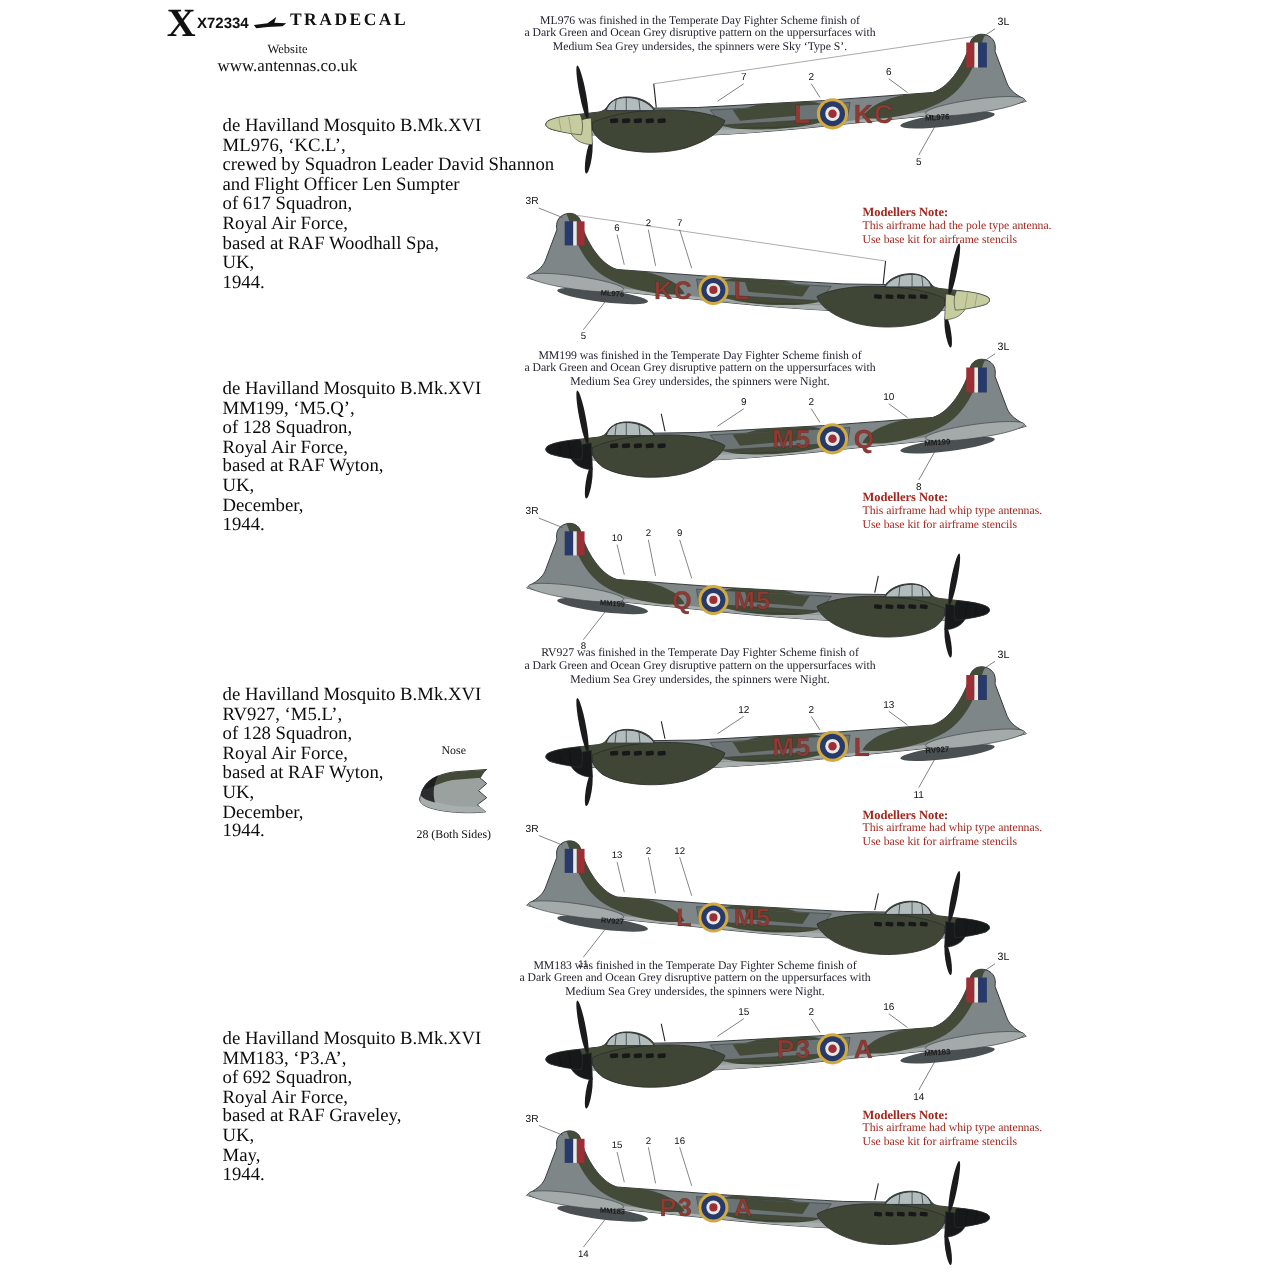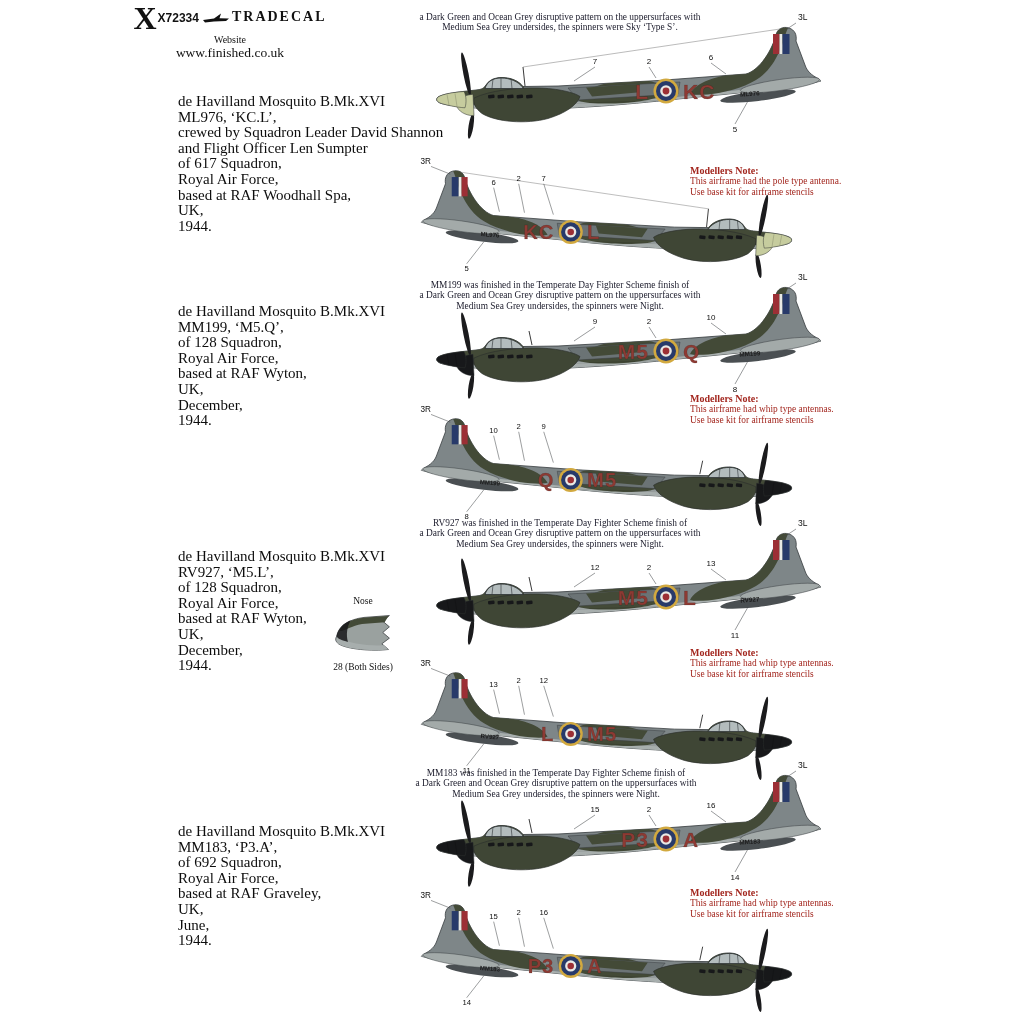--- a/index.html
+++ b/index.html
@@ -37,37 +37,38 @@
         <span class="code-row">
           <span class="pcode">X72334</span>
           <svg class="plane" viewBox="0 0 30 14" width="30" height="14">
             <path d="M1,9 L12,7.5 L19,2.5 L17.5,7.2 L27,7.6 L24,10 L12,10.5 L3,11.5 Z" fill="#111"></path>
           </svg>
         </span>
         <span class="brand-rest">TRADECAL</span>
       </span>
     </div>
     <div class="web-label">Website</div>
-    <div class="web-url">www.finished.co.uk</div>
+    <div class="web-url">www.antennas.co.uk</div>
   </header>
 
   <div id="sections">
       <div>
         <div class="desc" style="left: 178px; top: 62px;">
           <div>de Havilland Mosquito B.Mk.XVI</div>
           <div>ML976, ‘KC.L’,</div>
           <div>crewed by Squadron Leader David Shannon</div>
           <div>and Flight Officer Len Sumpter</div>
           <div>of 617 Squadron,</div>
           <div>Royal Air Force,</div>
           <div>based at RAF Woodhall Spa,</div>
           <div>UK,</div>
           <div>1944.</div>
         </div>
         <div class="caption" style="left: 340px; top: 12px;">
+          <div>ML976 was finished in the Temperate Day Fighter Scheme finish of</div>
           <div>a Dark Green and Ocean Grey disruptive pattern on the uppersurfaces with</div>
           <div>Medium Sea Grey undersides, the spinners were Sky ‘Type S’.</div>
         </div>
         <div class="profile" style="left: 428px; top: 8px;"><svg width="410" viewBox="0 0 410 135">
     <defs>
               <clipPath id="cfu0">
                 <path d="M10,89 C16,85.5 30,84 48,82 C54,81.5 56,80 58,77 C61,72 67,69.5 74,69.5 C83,69.5 91,73 95,78.5 L130,78 L230,72.5 L318,66 C332,62 344,42 348,27 C349,21 355,18 361,20 C367,22 369,27 368,33 L377,57 C379,63 383,67 391,71 L393,73 C375,78 350,81.5 330,83 L250,91 C190,97.5 150,100 115,101 L72,101 C45,100.5 20,98 12,95 C8,93 8,91 10,89 Z"></path>
               </clipPath>
             </defs>
 
@@ -487,21 +488,21 @@
         </div>
       </div>
       <div>
         <div class="desc" style="left: 178px; top: 792px;">
           <div>de Havilland Mosquito B.Mk.XVI</div>
           <div>MM183, ‘P3.A’,</div>
           <div>of 692 Squadron,</div>
           <div>Royal Air Force,</div>
           <div>based at RAF Graveley,</div>
           <div>UK,</div>
-          <div>June,</div>
+          <div>May,</div>
           <div>1944.</div>
         </div>
         <div class="caption" style="left: 336px; top: 768px;">
           <div>MM183 was finished in the Temperate Day Fighter Scheme finish of</div>
           <div>a Dark Green and Ocean Grey disruptive pattern on the uppersurfaces with</div>
           <div>Medium Sea Grey undersides, the spinners were Night.</div>
         </div>
         <div class="profile" style="left: 428px; top: 756px;"><svg width="410" viewBox="0 0 410 135">
     <defs>
               <clipPath id="cfu3">

